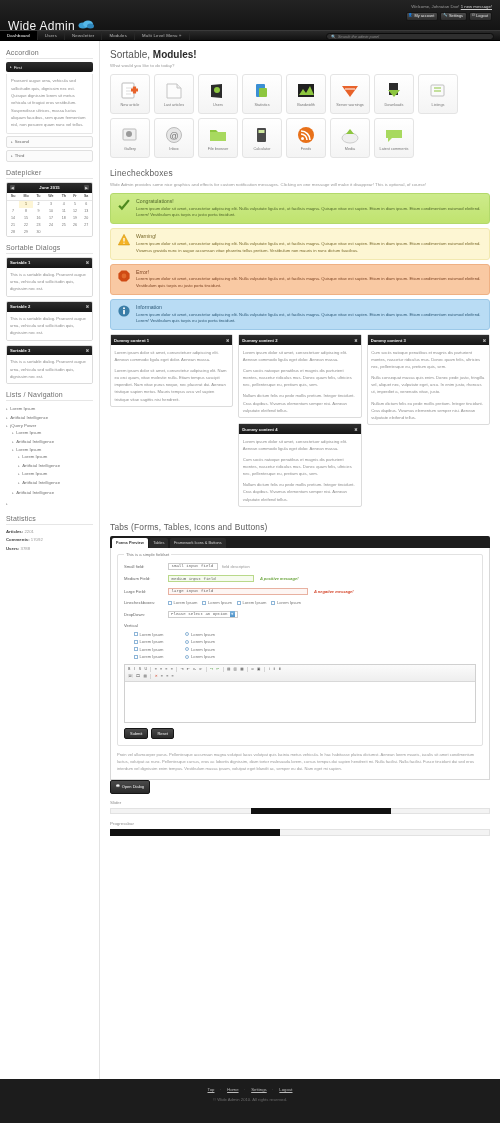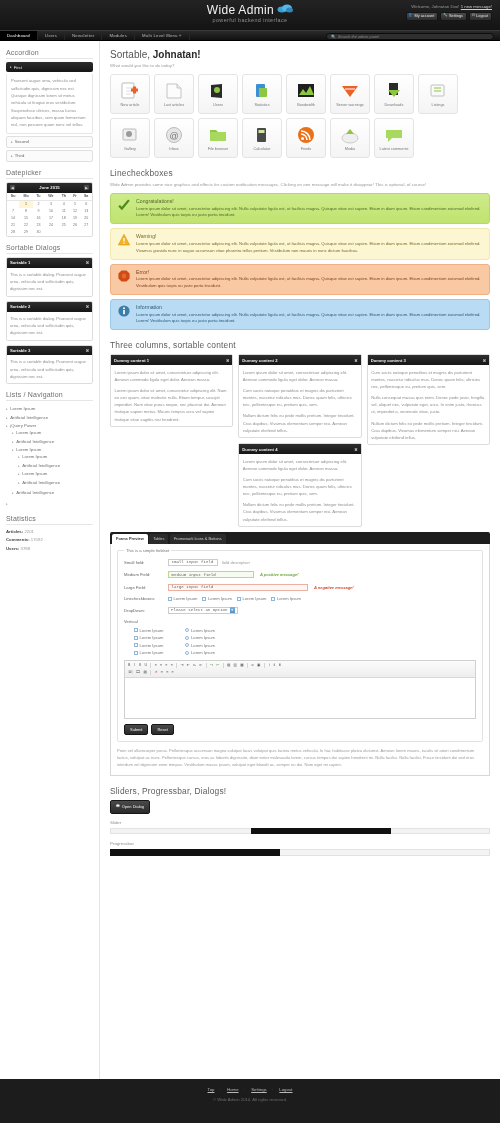--- a/index.html
+++ b/index.html
@@ -15,21 +15,21 @@
   a { color:#888; text-decoration:none; }
 
   
   .header {
     height:30px;
     background:#1c1c1c;
     background:linear-gradient(#232323,#141414);
     position:relative;
     padding:0 8px;
   }
-  .logo { padding-top:4px;text-align:center; }
+  .logo { padding-top:20px; }
   .logo-title {
     color:#f2f2f2; font-size:12px; letter-spacing:.3px; font-weight:400;
     line-height:12px; display:inline-block;
   }
   .logo-cloud {
     display:inline-block; width:16px; height:8px; position:relative;
     margin-left:2px; vertical-align:2px;
   }
   .logo-cloud svg { position:absolute; left:0; top:0; }
   .logo-sub { color:#8e8e8e; font-size:5.4px; letter-spacing:.4px; margin-top:1px; }
@@ -461,21 +461,21 @@
     <div class="stats">
       <div><b>Articles:</b> <span>2201</span></div>
       <div><b>Comments:</b> <span>17092</span></div>
       <div><b>Users:</b> <span>3788</span></div>
     </div>
   </div>
 
   <div class="content">
 
     <div class="h1">
-      <span>Sortable, </span><b>Johnatan!</b>
+      <span>Sortable, </span><b>Modules!</b>
     </div>
     <div class="lead">What would you like to do today?</div>
 
     
     <div class="iconrow">
       <div class="icontile">
         <span class="gfx"><svg width="20" height="20" viewBox="0 0 20 20">
               <rect x="2" y="2" width="12" height="15" rx="1" fill="#fff" stroke="#bbb"></rect>
               <path d="M6 7h7M6 10h7M6 13h5" stroke="#ddd"></path>
               <path d="M11 9h7M14.5 5.5v7" stroke="#e8622a" stroke-width="3.2"></path>
@@ -635,21 +635,20 @@
             <rect x="8.8" y="8.6" width="2.4" height="6" fill="#fff"></rect>
           </svg>
         </span>
       <div>
         <div class="ntitle">Information</div>
         <div class="ntext">Lorem ipsum dolor sit amet, consectetur adipiscing elit. Nulla vulputate ligula est, ut facilisis magna. Quisque vitae est sapien. Etiam in diam ipsum. Etiam condimentum euismod eleifend. Lorem! Vestibulum quis turpis eu justo porta tincidunt.</div>
       </div>
     </div>
 
     
-    <div class="h2">Three columns, sortable content</div>
     <div class="cols">
       <div class="col">
         <div class="panel">
           <div class="panel-head">
             <span>Dummy content 1</span>
             <span class="sd-x">✖</span>
           </div>
           <div class="panel-body">
             <p>Lorem ipsum dolor sit amet, consectetuer adipiscing elit. Aenean commodo ligula eget dolor. Aenean massa.</p>
             <p>Lorem ipsum dolor sit amet, consectetur adipiscing elit. Nam eu orci quam, vitae molestie nulla. Etiam tempus suscipit imperdiet. Nam vitae purus neque, nec placerat dui. Aenean tristique sapien metus. Mauris tempus arcu vel sapien tristique vitae sagittis nisi hendrerit.</p>
@@ -689,20 +688,21 @@
           <div class="panel-body">
             <p>Cum sociis natoque penatibus et magnis dis parturient montes, nascetur ridiculus mus. Donec quam felis, ultricies nec, pellentesque eu, pretium quis, sem.</p>
             <p>Nulla consequat massa quis enim. Donec pede justo, fringilla vel, aliquet nec, vulputate eget, arcu. In enim justo, rhoncus ut, imperdiet a, venenatis vitae, justo.</p>
             <p>Nullam dictum felis eu pede mollis pretium. Integer tincidunt. Cras dapibus. Vivamus elementum semper nisi. Aenean vulputate eleifend tellus.</p>
           </div>
         </div>
       </div>
     </div>
 
     
+    <div class="h2">Tabs (Forms, Tables, Icons and Buttons)</div>
     <div>
       <div class="tabbar">
         <div class="tab active">Forms Preview</div>
         <div class="tab">Tables</div>
         <div class="tab">Framework Icons &amp; Buttons</div>
       </div>
       <div class="tabpane">
         <div class="fieldset">
           <span class="legend">This is a simple fieldset</span>
 
@@ -840,21 +840,20 @@
           <div class="btnrow">
             <div class="dbtn">Submit</div>
             <div class="dbtn">Reset</div>
           </div>
         </div>
         <div class="fineprint">Proin vel ullamcorper purus. Pellentesque accumsan magna volutpat lacus volutpat quis lacinia metus vehicula. In hac habitasse platea dictumst. Aenean lorem mauris, iaculis sit amet condimentum luctus, volutpat ac nunc. Pellentesque cursus, eros ac lobortis dignissim, diam tortor malesuada lorem, cursus tempus dui sapien hendrerit mi. Nulla facilisi. Nulla facilisi. Fusce tincidunt dui sed eros interdum vel dignissim enim tempus. Vestibulum massa ipsum, volutpat eget blandit ac, semper eu dui. Nam eget mi sapien.</div>
       </div>
     </div>
 
     
-    <div class="h2">Sliders, Progressbar, Dialogs!</div>
     <div class="opendlg">
       <span>🖶</span>
       <span>Open Dialog</span>
     </div>
     <div class="slabel">Slider</div>
     <div class="strack">
       <div class="srange" id="srange" style="left: 37%; width: 37%;"></div>
     </div>
     <div class="slabel">Progressbar</div>
     <div class="ptrack">

